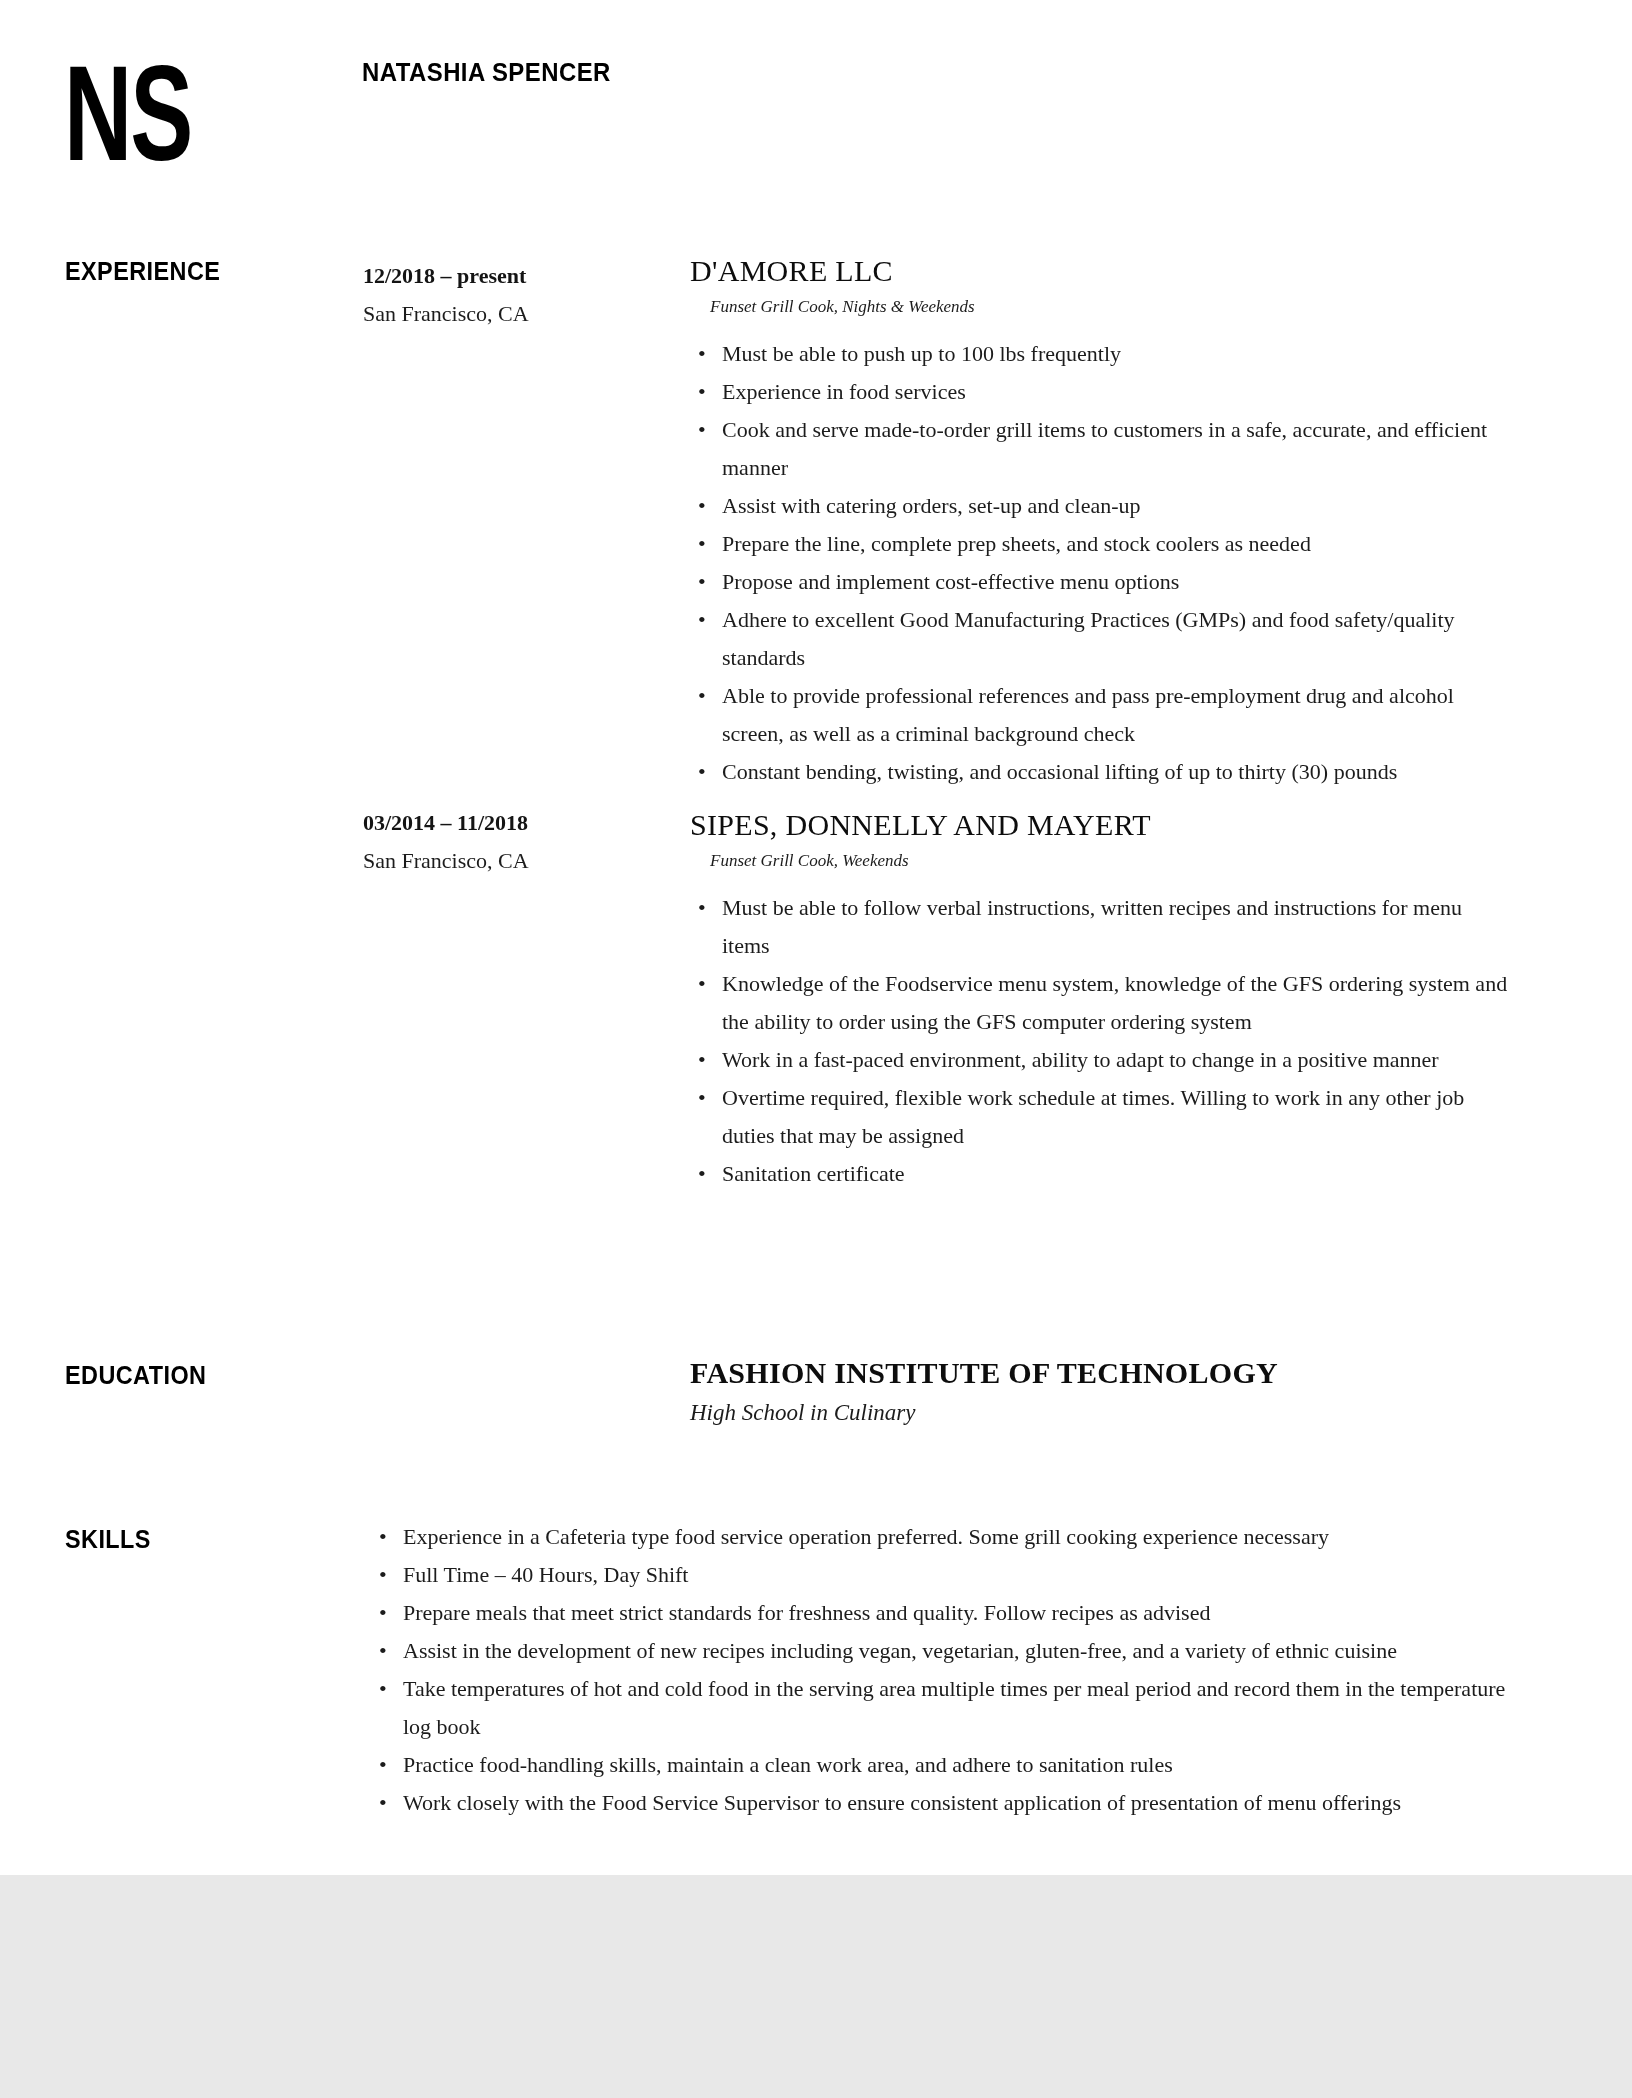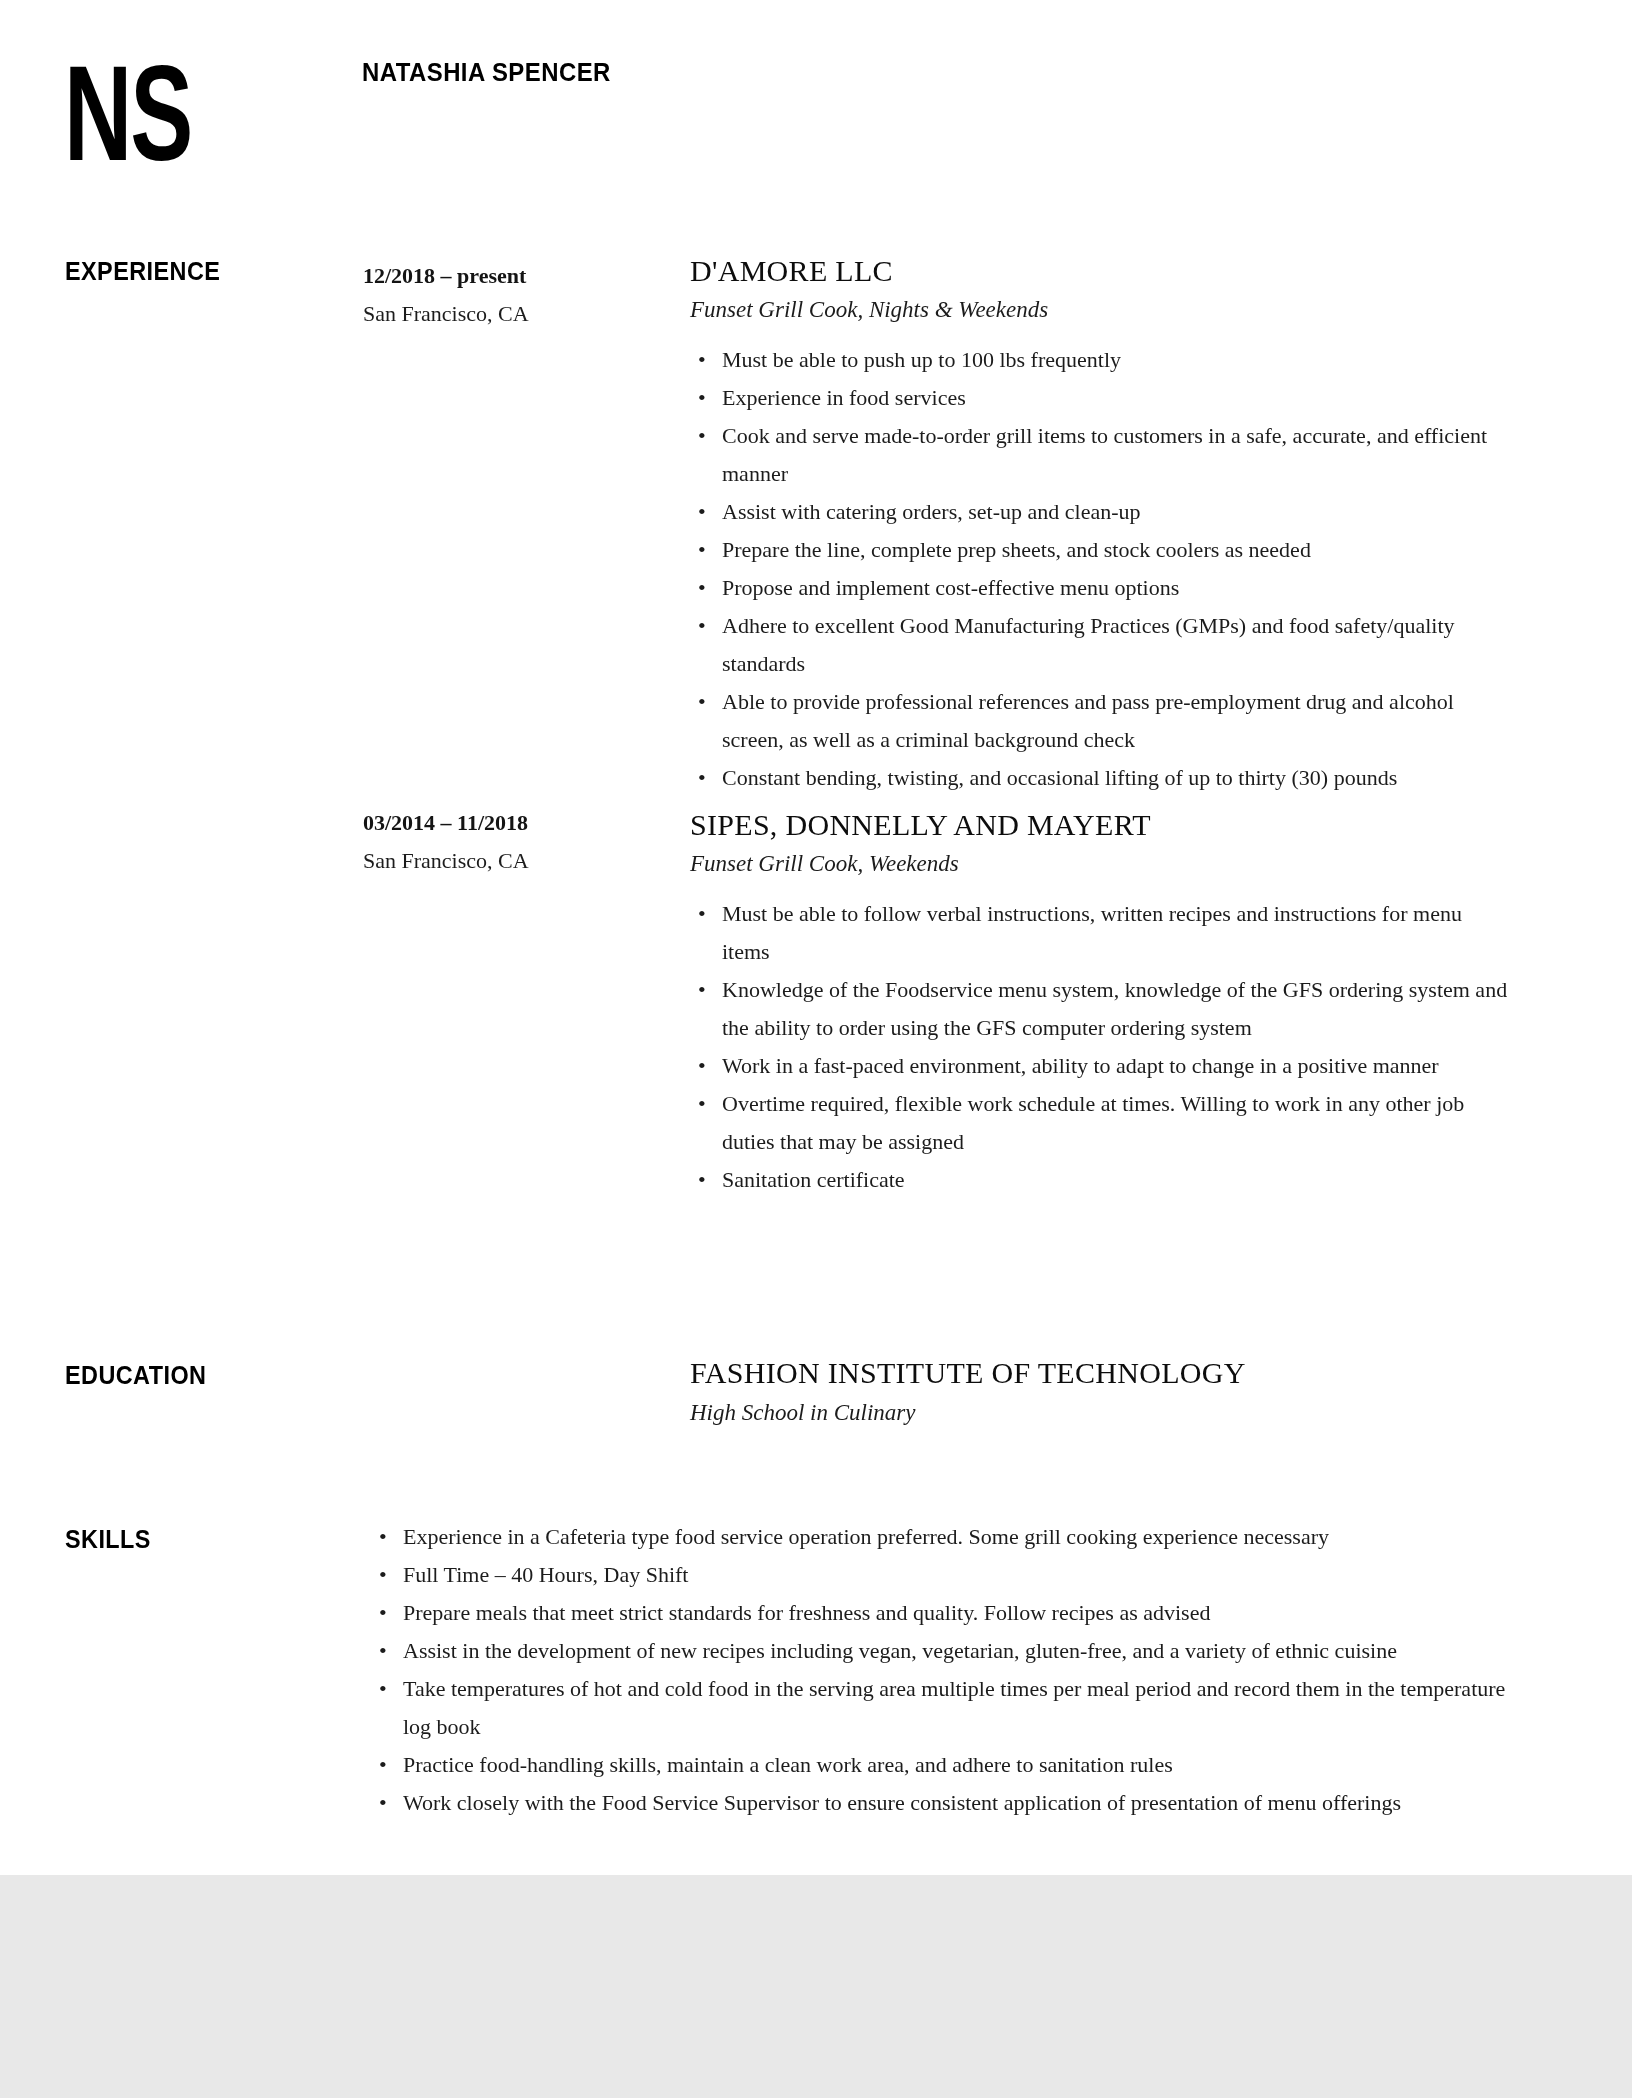--- a/index.html
+++ b/index.html
@@ -49,34 +49,34 @@
   .job-dates { font-weight:700; color:#141414; }
   .job-location { margin-top:12px; color:#1c1c1c; }
   
   .job-content { position:absolute; left:690px; width:824px; }
   .content-1 { top:254px; }
   .content-2 { top:808px; }
   .company {
     font-weight:400; font-size:30px; line-height:34px;
     letter-spacing:0.3px; color:#0d0d0d; white-space:nowrap;
   }
-  .role { font-style:italic; font-size:23px; margin-top:9px; color:#1c1c1c; }
+  .role { font-style:italic; font-size:17px; margin-top:9px; color:#1c1c1c;margin-left:20px; }
   ul.bullets { list-style:none; margin:18px 0 0 0; padding:0; }
   ul.bullets li {
     position:relative; padding-left:32px;
     font-size:22px; line-height:38px; color:#1c1c1c;
   }
   ul.bullets li::before {
     content:"\2022";
     position:absolute; left:8px; top:0;
   }
   
   .edu-content { position:absolute; left:690px; top:1356px; width:860px; }
   .edu-school {
-    font-weight:400; font-size:30px; line-height:34px;
+    font-weight:700; font-size:30px; line-height:34px;
     letter-spacing:0.3px; color:#0d0d0d; white-space:nowrap;
   }
   .edu-degree { font-style:italic; font-size:23px; margin-top:10px; color:#1c1c1c; }
   
   .skills-content { position:absolute; left:363px; top:1518px; width:1148px; }
   .skills-content ul.bullets { margin-top:0; }
   .skills-content ul.bullets li { padding-left:40px; }
   .skills-content ul.bullets li::before { left:16px; }
 </style>
 </head>

